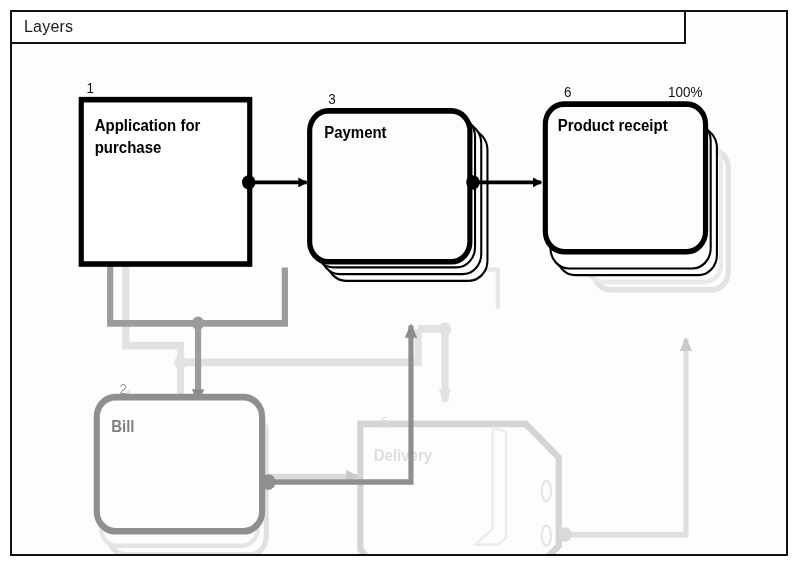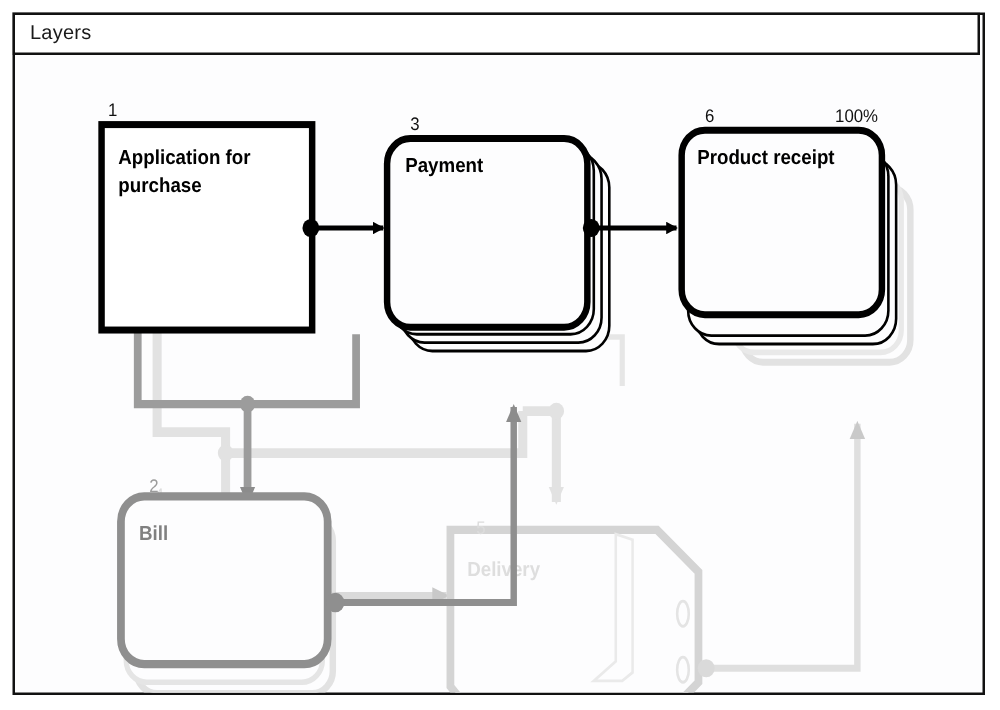--- a/index.html
+++ b/index.html
@@ -23,21 +23,21 @@
     width: 778px;
     height: 546px;
     border: 2px solid #111111;
     box-sizing: border-box;
     background: #fdfdfe;
   }
   .window-titlebar {
     position: absolute;
     left: 10px;
     top: 10px;
-    width: 774px;
+    width: 676px;
     height: 34px;
     box-sizing: border-box;
     border: 2px solid #111111;
     border-bottom: 2px solid #111111;
     background: #ffffff;
     display: flex;
     align-items: center;
     padding-left: 12px;
   }
   .window-title {

